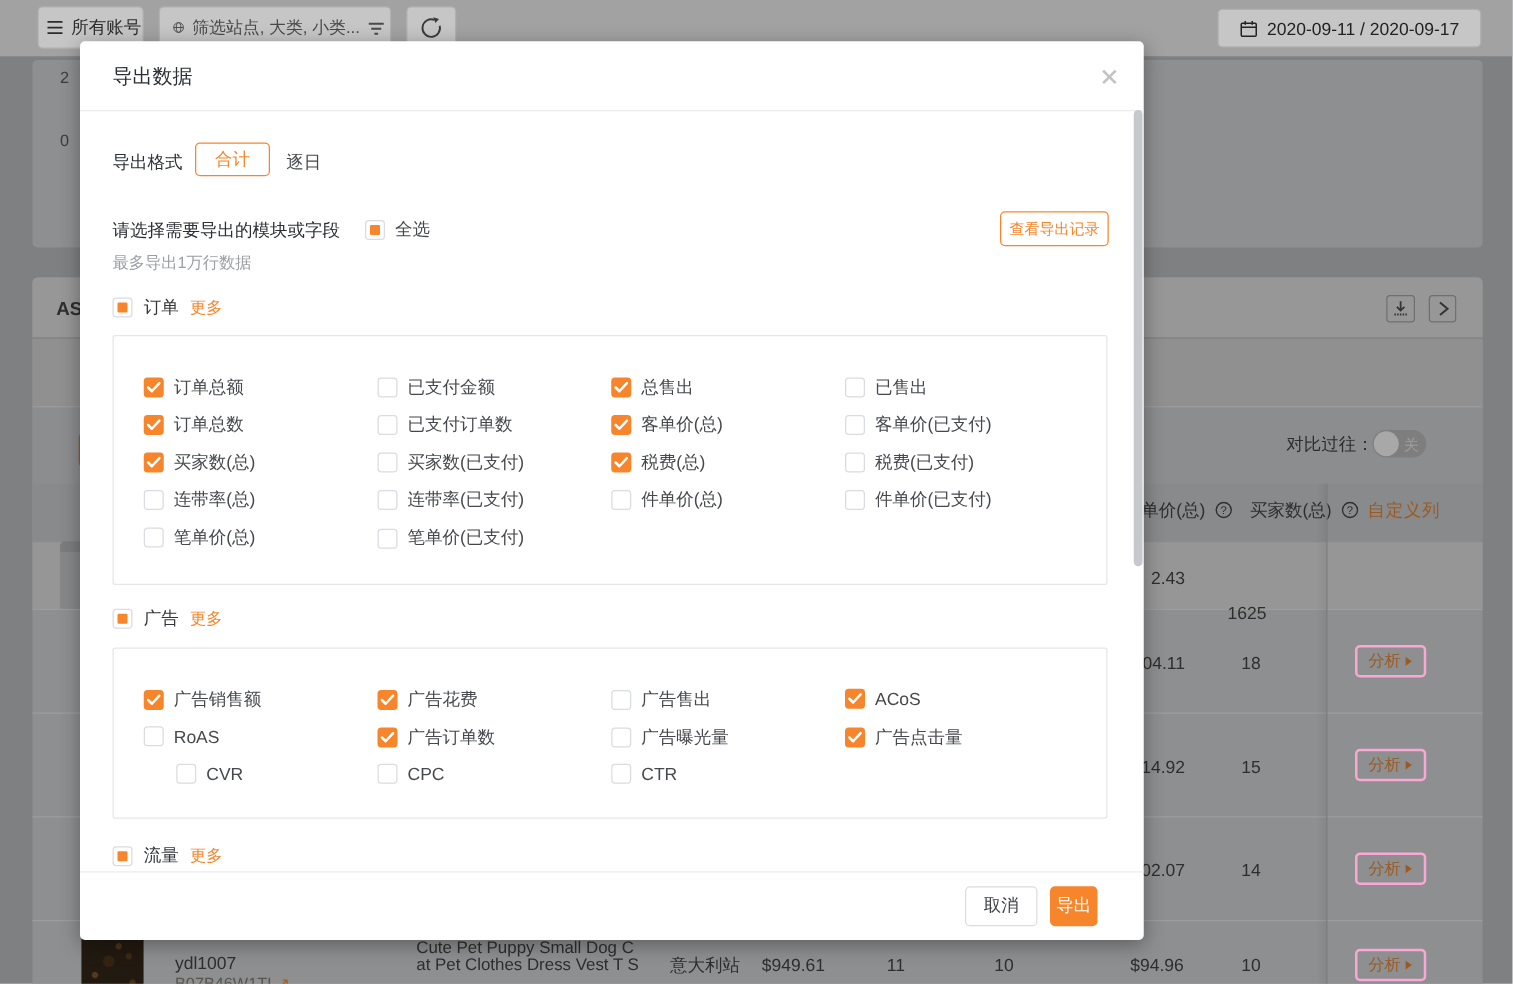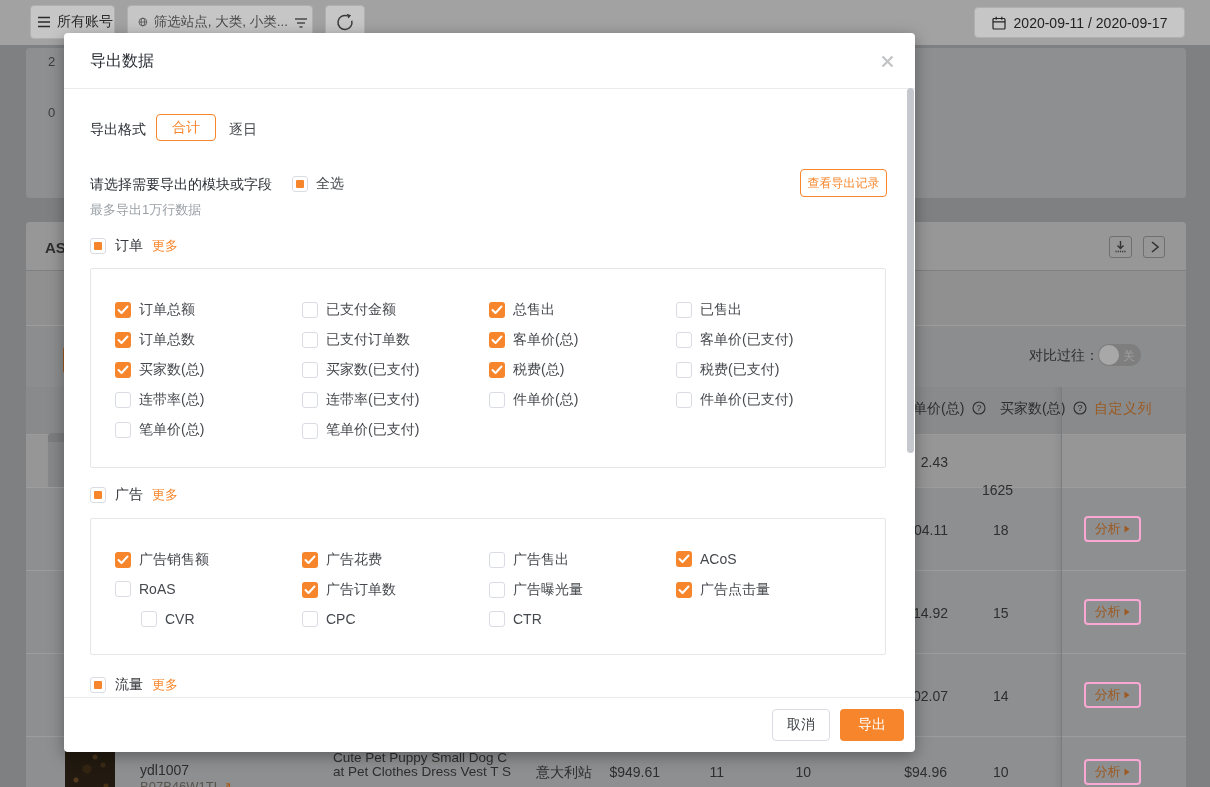--- a/index.html
+++ b/index.html
@@ -371,14 +371,14 @@
     </div>
   <div class="fitem" style="left:425px;top:578px;">
       <span class="cb off"></span>
       <span>CTR</span>
     </div>
 
   <div class="abs" style="left:843px;top:55px;width:7px;height:365px;background:#c5c8cc;border-radius:3.5px;"></div>
 
   <div class="abs" style="left:0;top:664px;width:851px;height:1px;background:#ececec;"></div>
   <div class="abs" style="left:708px;top:676px;width:58px;height:32px;border:1px solid #d9dce2;border-radius:4px;color:#3d4045;font-size:14px;display:flex;align-items:center;justify-content:center;">取消</div>
-  <div class="abs" style="left:776px;top:676px;width:64px;height:32px;background:#f7852b;border-radius:4px;color:#fff;font-size:14px;display:flex;align-items:center;justify-content:center;">导出</div>
+  <div class="abs" style="left:776px;top:676px;width:38px;height:32px;background:#f7852b;border-radius:4px;color:#fff;font-size:14px;display:flex;align-items:center;justify-content:center;">导出</div>
 </div>
 
 </body></html>

